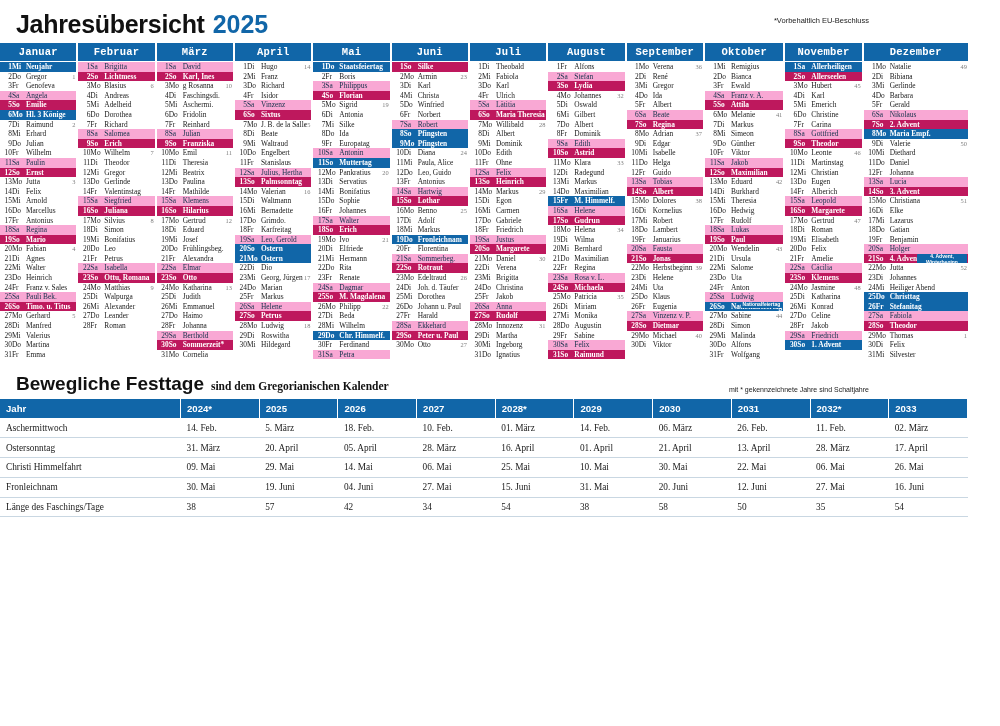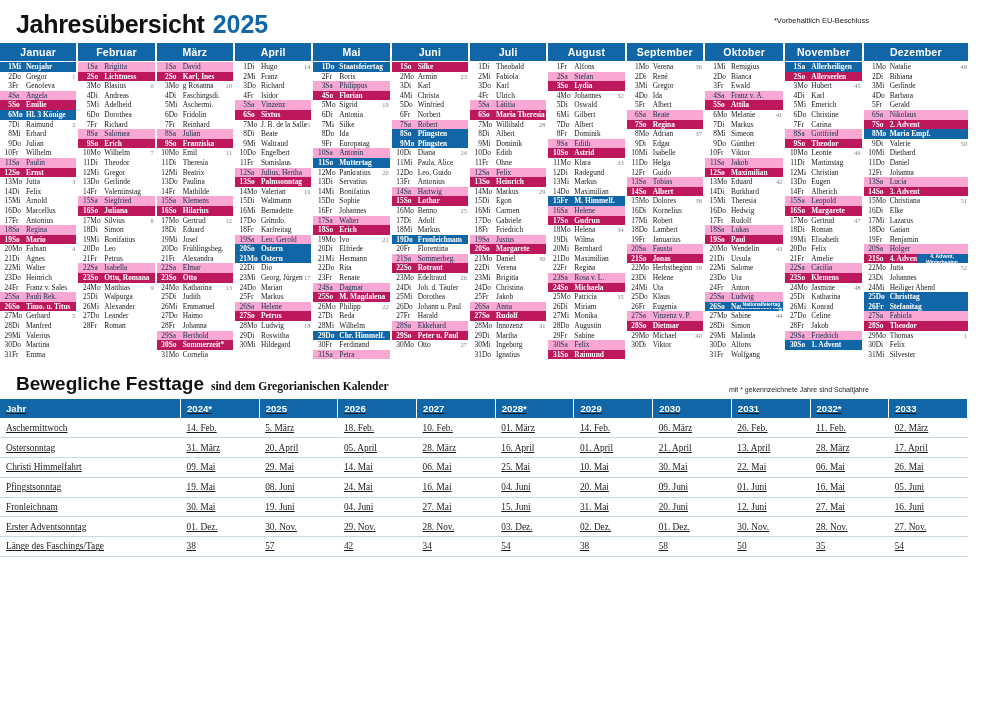--- a/index.html
+++ b/index.html
@@ -32,21 +32,21 @@
 
   
   .cal{
     width:968px;margin:2px auto 0 auto;
     display:grid;grid-template-columns:repeat(12,1fr);
     column-gap:2px;
   }
   .month{display:flex;flex-direction:column;}
   .mhead{
     background:#1166a8;color:#fff;text-align:center;
-    font-family:Liberation Sans, sans-serif;
+    font-family:Liberation Mono, monospace;
     font-weight:bold;font-size:10.5px;letter-spacing:.2px;
     padding:3px 0 3px 0;margin-bottom:1px;
   }
   .day{
     position:relative;
     font-size:7.4px;line-height:9.6px;
     height:9.6px;
     white-space:nowrap;overflow:hidden;
     padding:0 1px;
     font-family:"Liberation Serif", serif;
@@ -77,21 +77,20 @@
   .mf-sub{
     font-family:"Liberation Serif", serif;font-size:11.5px;color:#111;margin-left:7px;font-weight:bold;
   }
   .mf-note{
     margin-left:auto;font-size:7px;color:#222;font-family:"Liberation Sans", sans-serif;
     align-self:flex-end;padding-bottom:2px;white-space:nowrap;
   }
   table.mf{
     width:968px;margin:0 auto;border-collapse:collapse;table-layout:fixed;
     font-size:9.3px;
-    text-decoration:underline;
   }
   table.mf th{
     background:#1166a8;color:#fff;text-align:left;
     font-family:"Liberation Sans", sans-serif;font-weight:bold;font-size:9.6px;
     padding:4px 6px;border-right:1px solid #fff;
   }
   table.mf th:first-child{width:168px;}
   table.mf td{
     padding:4.4px 6px;border-bottom:1px solid #c9d7e2;
     font-family:"Liberation Serif", serif;
@@ -570,57 +569,31 @@
           <td>14. Mai</td>
           <td>06. Mai</td>
           <td>25. Mai</td>
           <td>10. Mai</td>
           <td>30. Mai</td>
           <td>22. Mai</td>
           <td>06. Mai</td>
           <td>26. Mai</td>
         </tr>
         <tr>
-          <td>Pfingstsonntag</td>
-          <td>19. Mai</td>
-          <td>08. Juni</td>
-          <td>24. Mai</td>
-          <td>16. Mai</td>
-          <td>04. Juni</td>
-          <td>20. Mai</td>
-          <td>09. Juni</td>
-          <td>01. Juni</td>
-          <td>16. Mai</td>
-          <td>05. Juni</td>
-        </tr>
-        <tr>
           <td>Fronleichnam</td>
           <td>30. Mai</td>
           <td>19. Juni</td>
           <td>04. Juni</td>
           <td>27. Mai</td>
           <td>15. Juni</td>
           <td>31. Mai</td>
           <td>20. Juni</td>
           <td>12. Juni</td>
           <td>27. Mai</td>
           <td>16. Juni</td>
-        </tr>
-        <tr>
-          <td>Erster Adventsonntag</td>
-          <td>01. Dez.</td>
-          <td>30. Nov.</td>
-          <td>29. Nov.</td>
-          <td>28. Nov.</td>
-          <td>03. Dez.</td>
-          <td>02. Dez.</td>
-          <td>01. Dez.</td>
-          <td>30. Nov.</td>
-          <td>28. Nov.</td>
-          <td>27. Nov.</td>
         </tr>
         <tr>
           <td>Länge des Faschings/Tage</td>
           <td>38</td>
           <td>57</td>
           <td>42</td>
           <td>34</td>
           <td>54</td>
           <td>38</td>
           <td>58</td>

